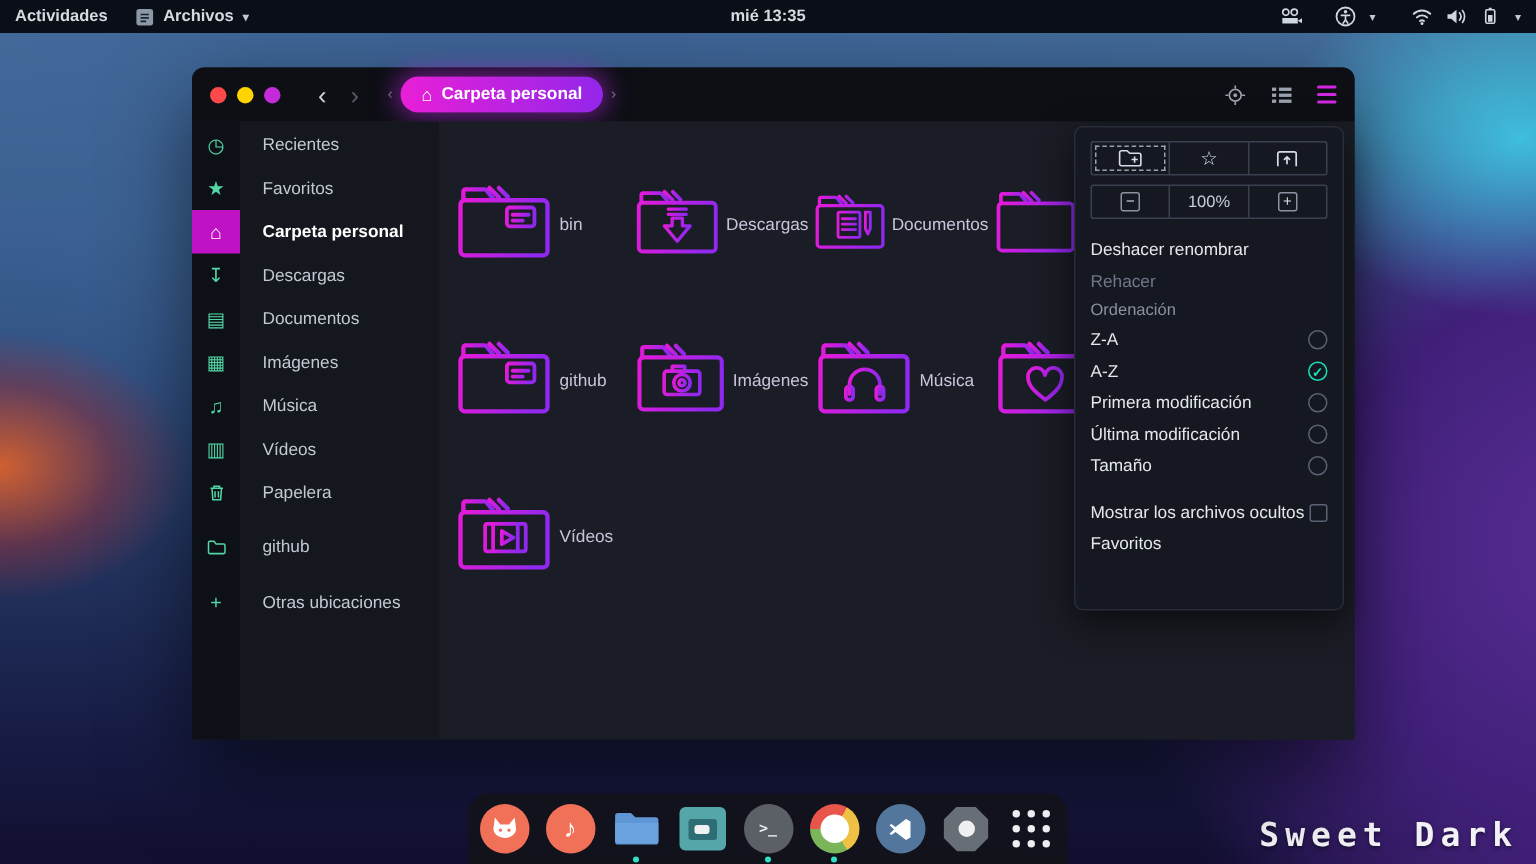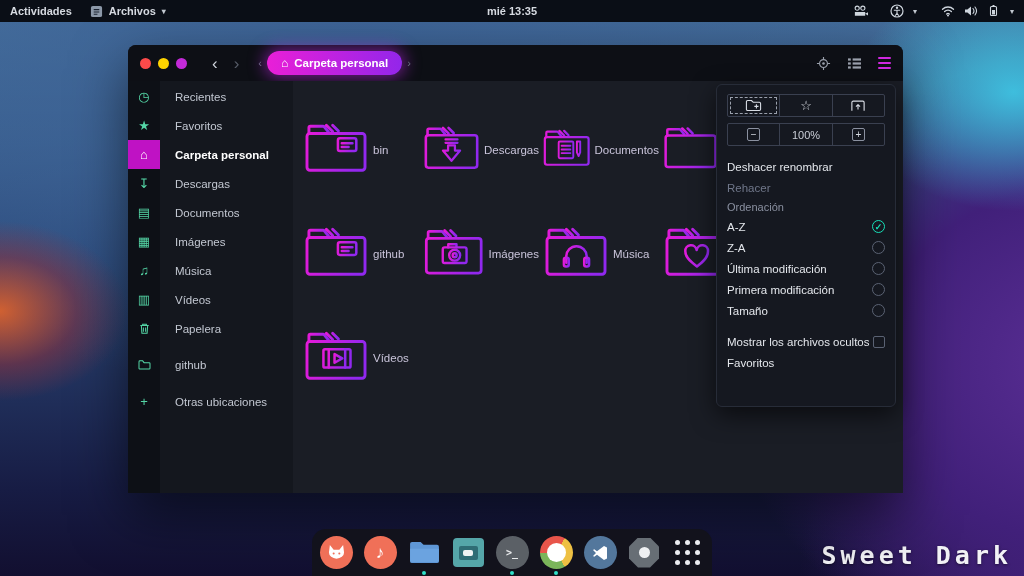--- a/index.html
+++ b/index.html
@@ -85,21 +85,21 @@
     background:rgba(18,18,26,.92); border-radius:14px 14px 0 0;
     display:flex; align-items:center; justify-content:center; gap:11px; }
   .dapp { position:relative; width:33px; height:33px; display:flex; align-items:center; justify-content:center; }
   .dcirc { width:33px; height:33px; border-radius:50%; display:flex; align-items:center; justify-content:center; }
   .running { position:absolute; bottom:-6px; left:50%; transform:translateX(-50%);
     width:4px; height:4px; border-radius:50%; background:#2fe0c8; }
   .appgrid { display:grid; grid-template-columns:repeat(3,6px); grid-auto-rows:6px; gap:4px; }
   .appgrid i { width:5px; height:5px; border-radius:50%; background:#eceef2; }
   
   .watermark { position:absolute; right:12px; bottom:6px; z-index:5;
-    font-family:"DejaVu Sans Mono", monospace; font-weight:bold; font-size:25px;
+    font-family:"DejaVu Sans Mono", monospace; font-weight:bold; font-size:22px;
     letter-spacing:4px; color:#f2f2f6; text-shadow:0 1px 3px rgba(0,0,0,.5); }
 </style>
 </head>
 <body>
 
 <svg width="0" height="0" style="position:absolute" aria-hidden="true">
   <defs>
     <linearGradient id="fg" x1="0%" y1="0%" x2="100%" y2="18%">
       <stop offset="0%" stop-color="#e51ad8"></stop>
         <stop offset="100%" stop-color="#9128ef"></stop>
@@ -396,35 +396,35 @@
           <span class="zbox">+</span>
         </span>
     </div>
 
     <div class="mitem first">Deshacer renombrar</div>
     <div class="mitem disabled">Rehacer</div>
 
     <div class="msection">Ordenación</div>
 
     <div class="mitem">
+      <span>Z-A</span>
+      <span class="radio"></span>
+    </div>
+    <div class="mitem">
       <span>A-Z</span>
       <span class="radio checked">
           <span>✓</span>
         </span>
     </div>
     <div class="mitem">
-      <span>Z-A</span>
+      <span>Primera modificación</span>
       <span class="radio"></span>
     </div>
     <div class="mitem">
       <span>Última modificación</span>
-      <span class="radio"></span>
-    </div>
-    <div class="mitem">
-      <span>Primera modificación</span>
       <span class="radio"></span>
     </div>
     <div class="mitem">
       <span>Tamaño</span>
       <span class="radio"></span>
     </div>
 
     <div class="mgap"></div>
     <div class="mitem">
       <span>Mostrar los archivos ocultos</span>

